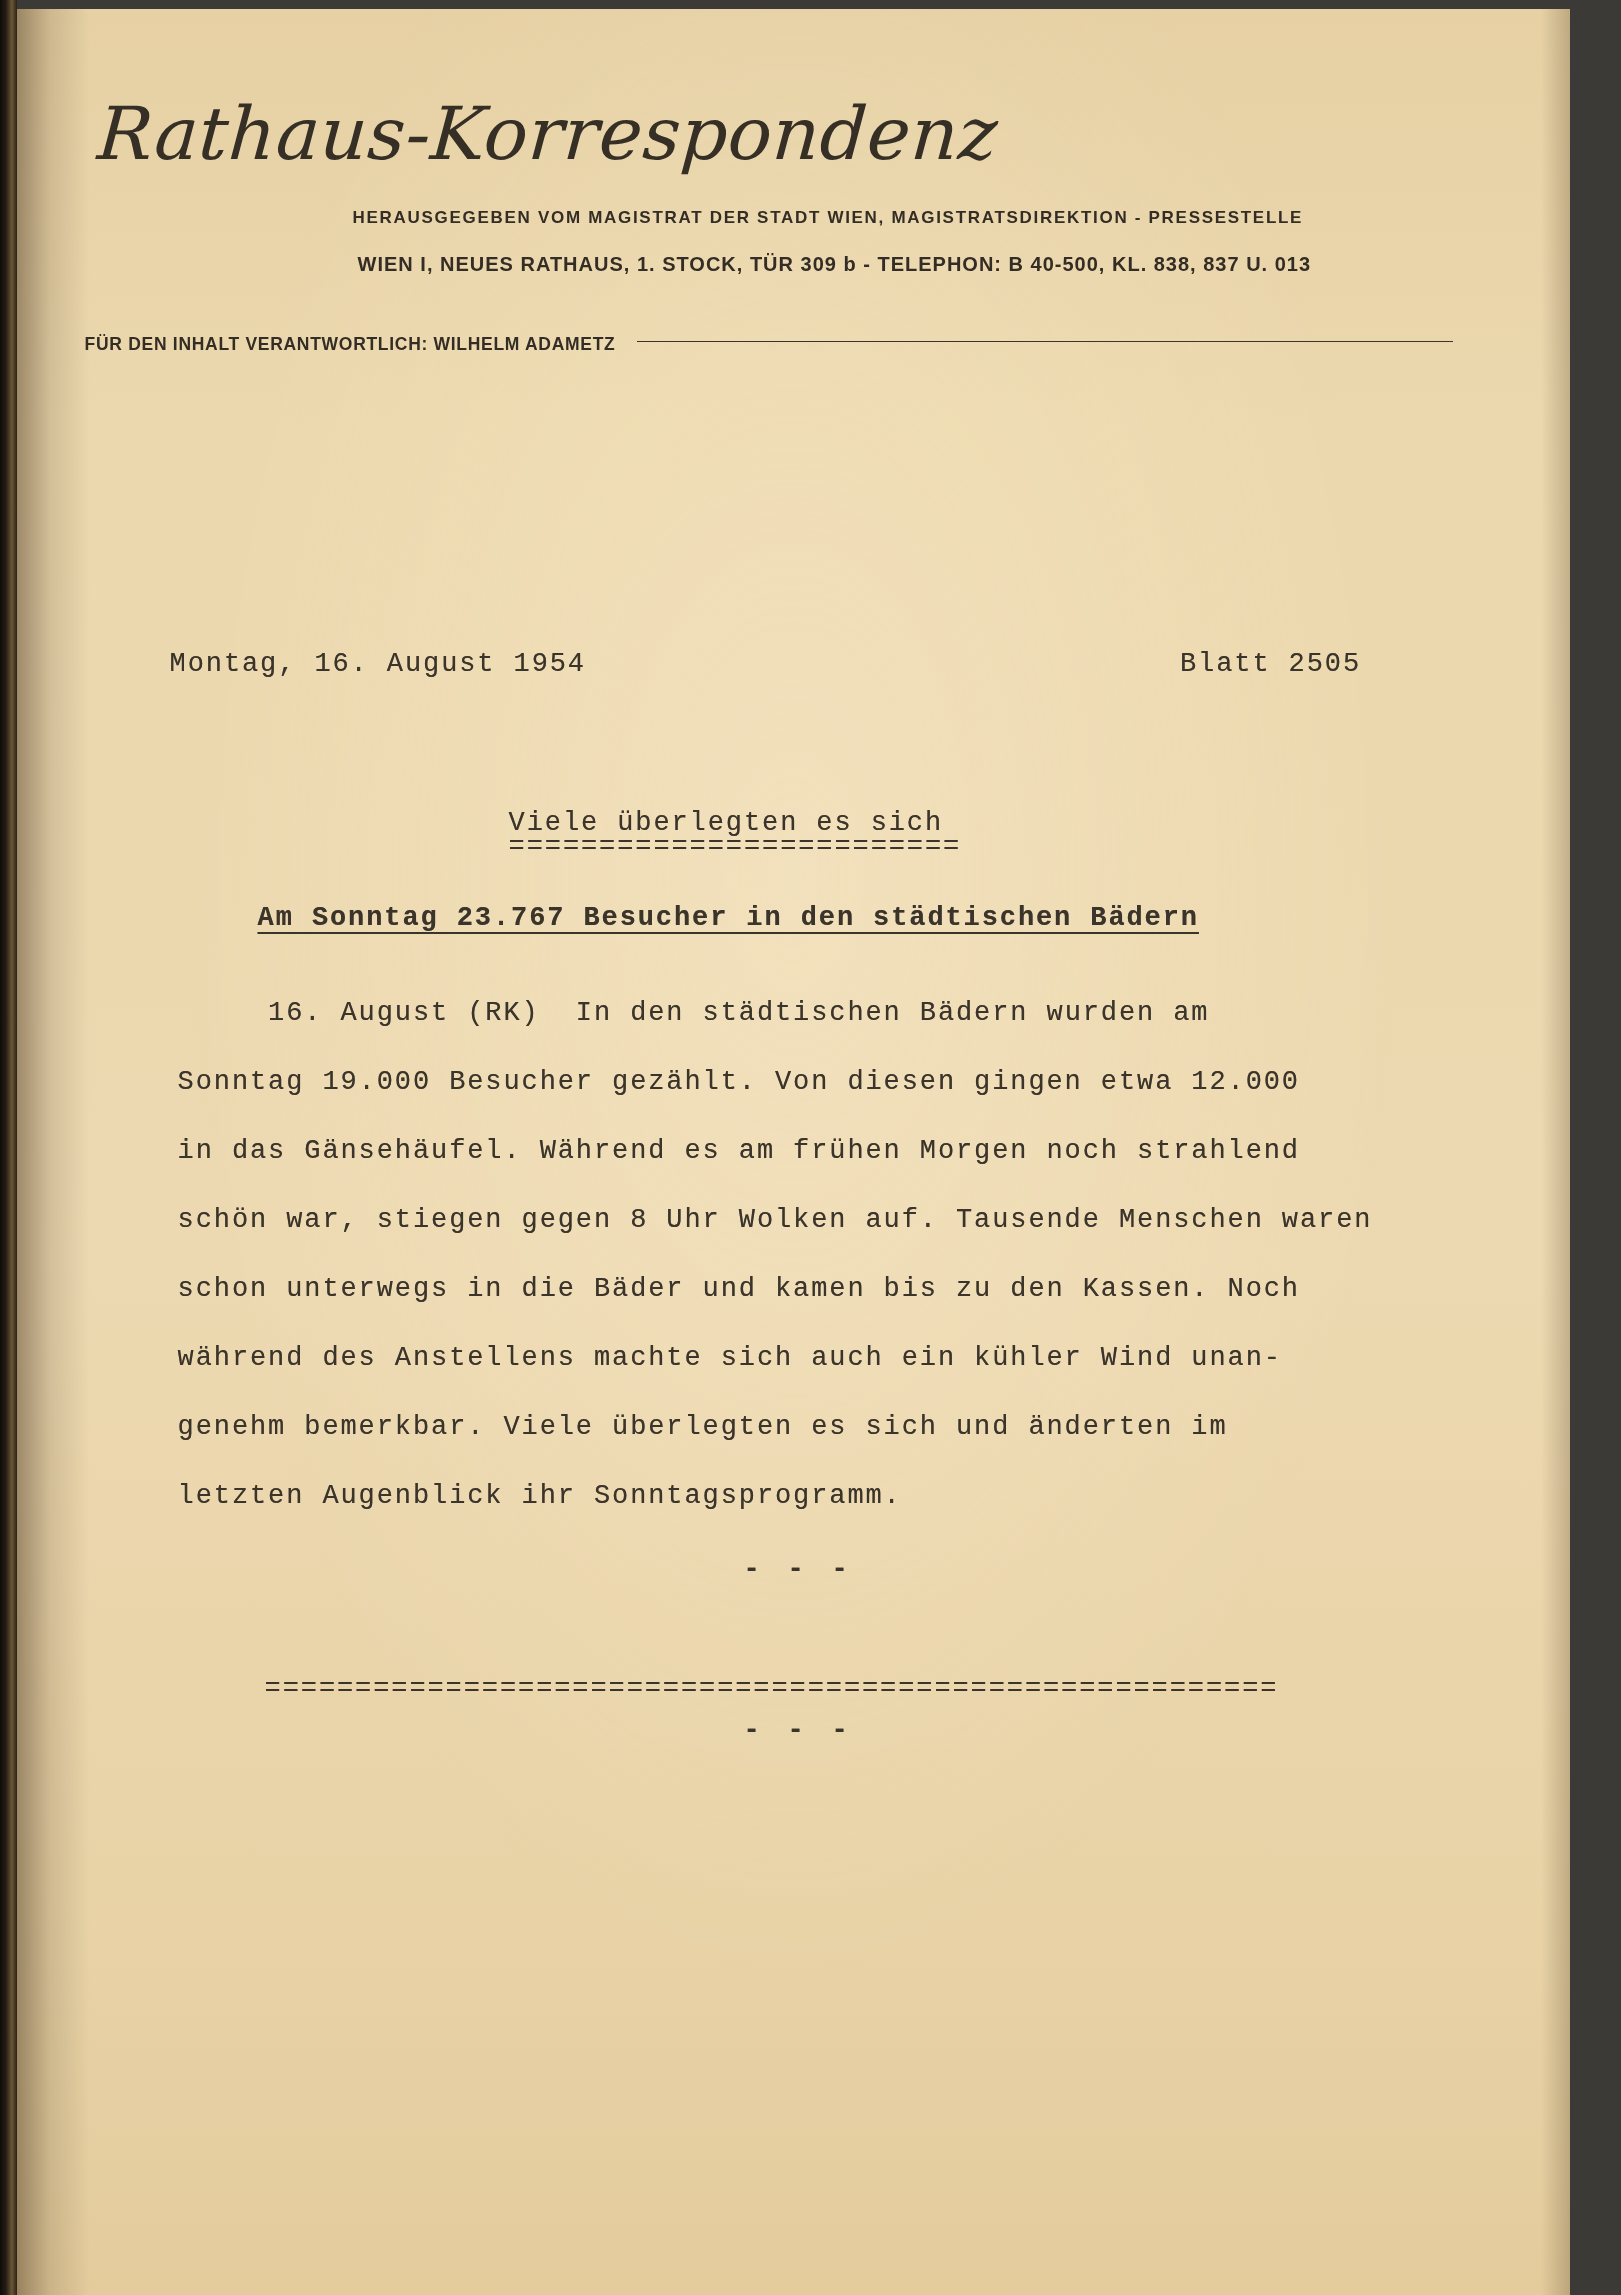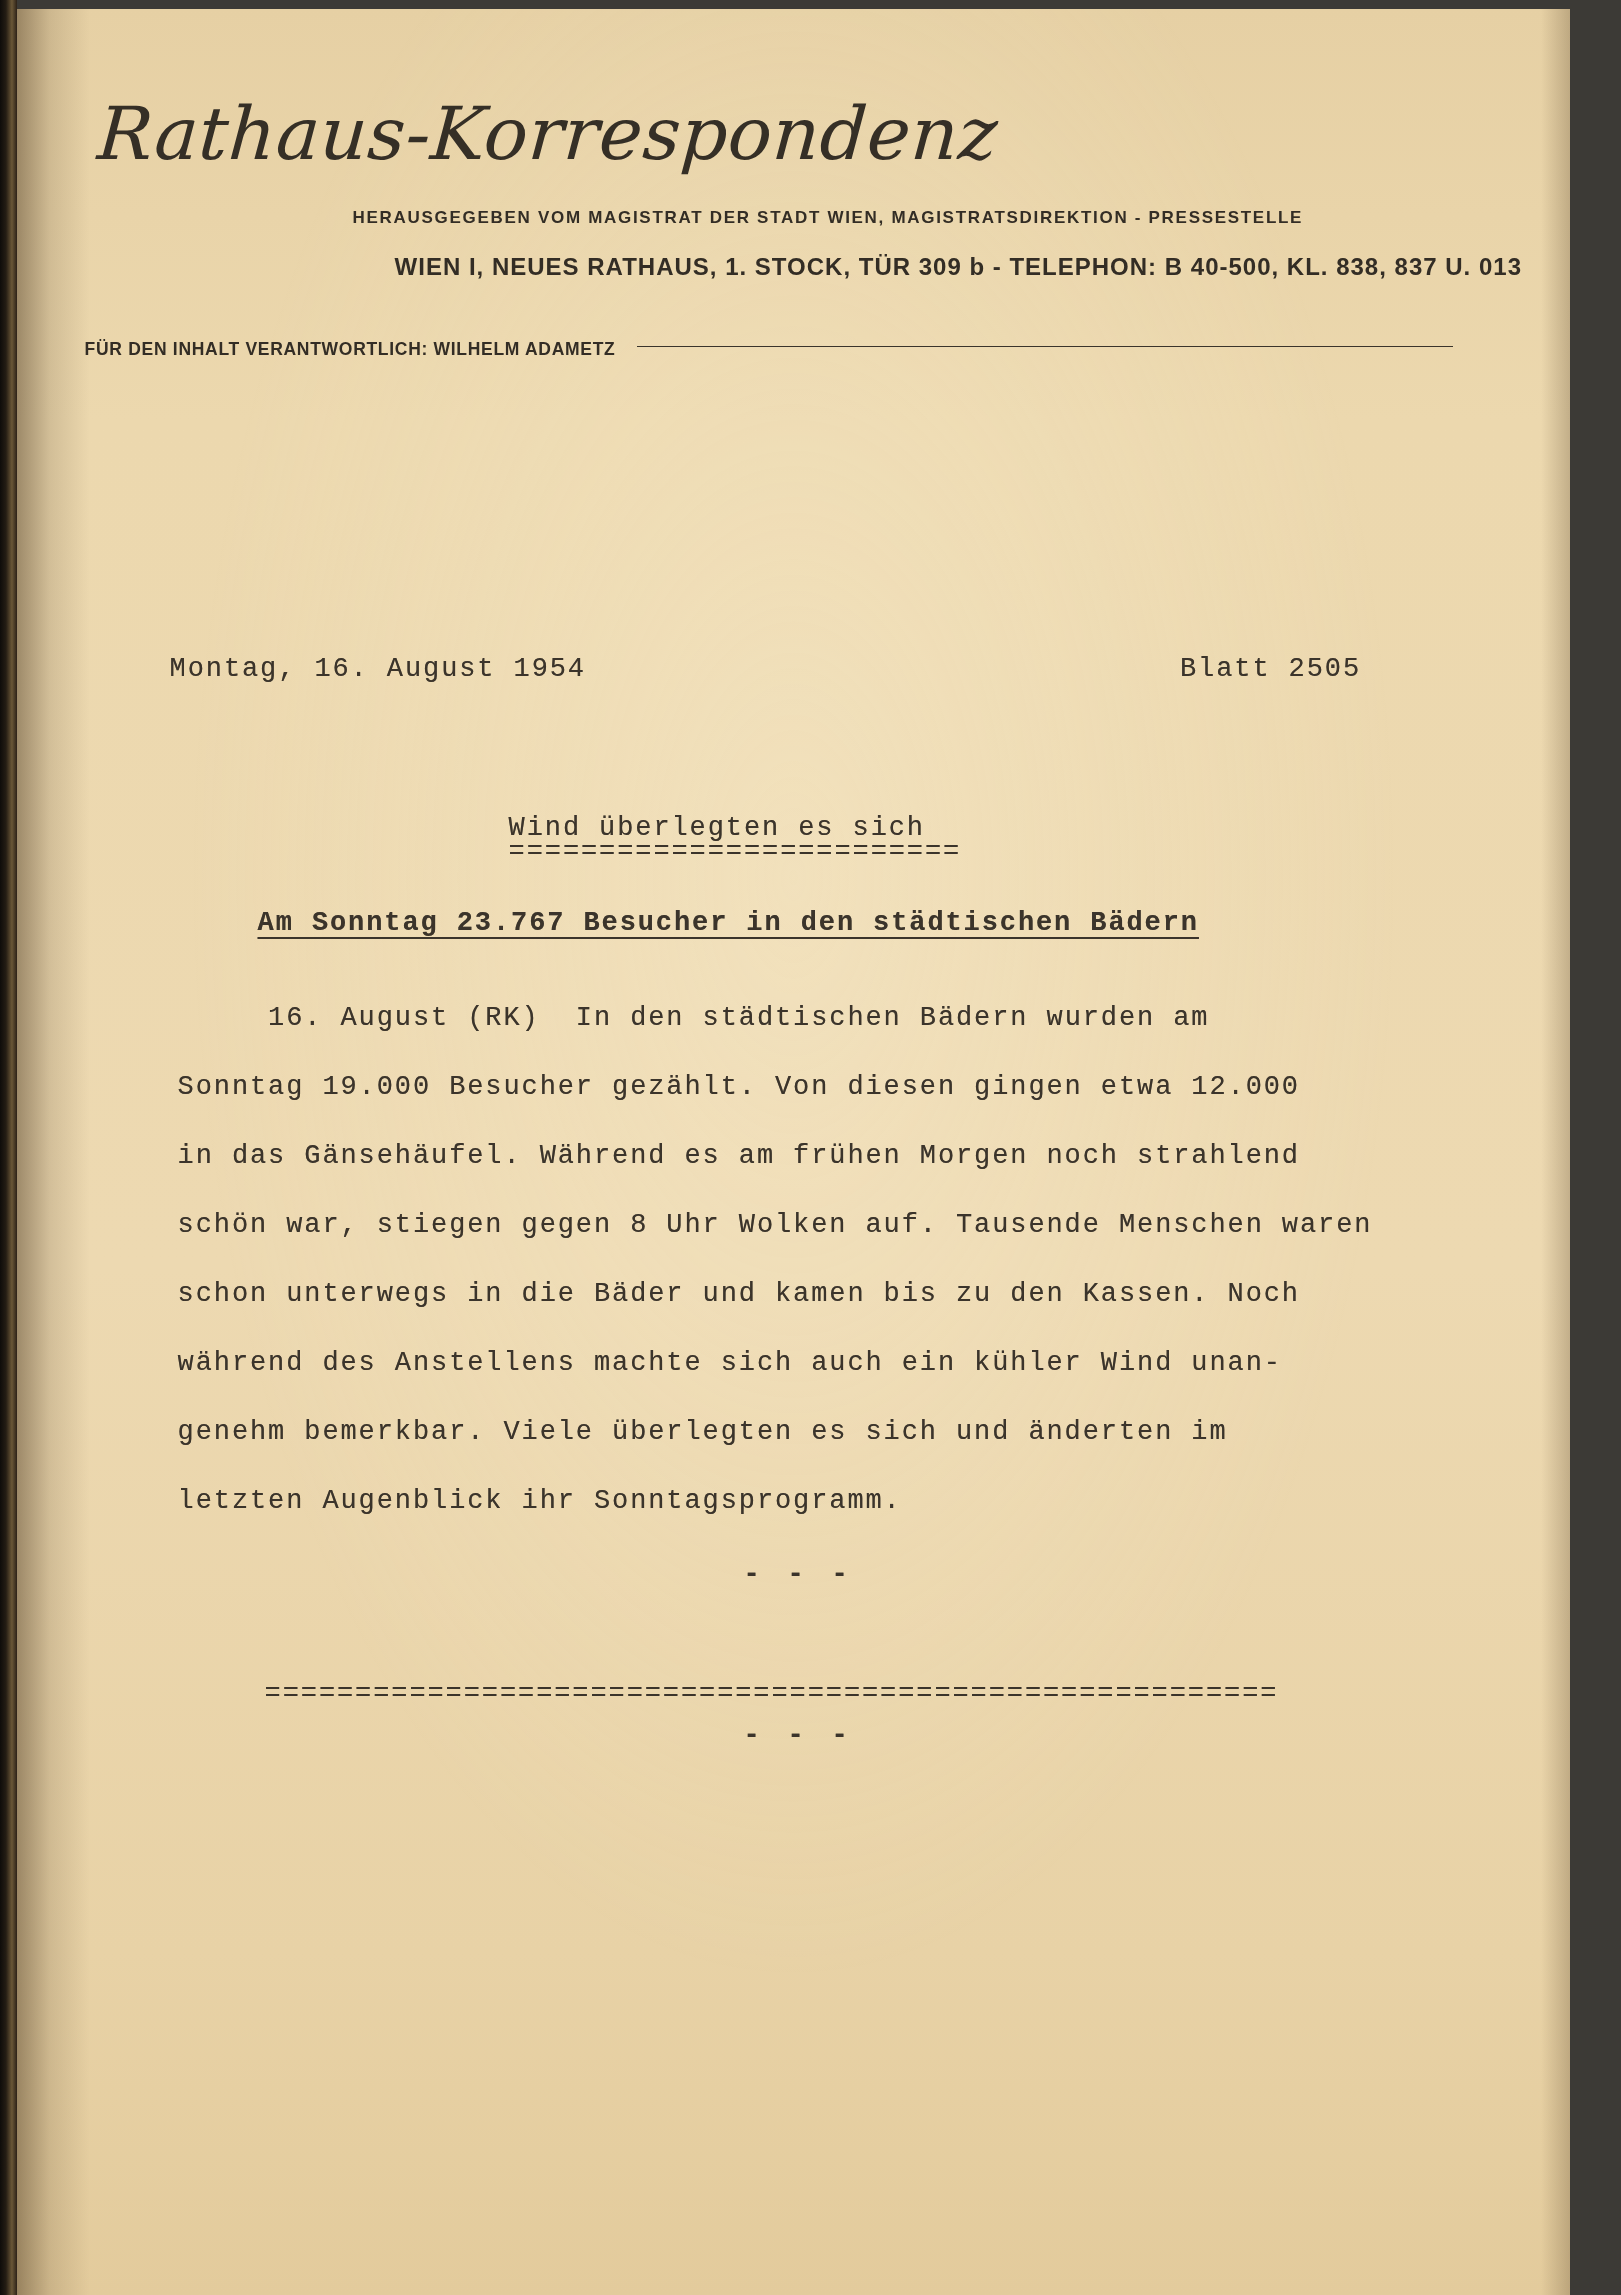--- a/index.html
+++ b/index.html
@@ -69,25 +69,24 @@
   .masthead-publisher {
     margin: 32px 0 0 336px;
     font-size: 17px;
     font-weight: 700;
     letter-spacing: 1.7px;
     color: #332d25;
   }
 
   .masthead-address {
     margin: 25px 11px 0 341px;
-    font-size: 24px;
+    font-size: 20px;
     font-weight: 700;
     letter-spacing: 1px;
     color: #332d25;
-    text-align: center;
   }
 
   .masthead-responsible-row {
     display: flex;
     align-items: center;
     margin: 58px 117px 0 68px;
     font-size: 17.5px;
     font-weight: 700;
     letter-spacing: 0.7px;
     color: #332d25;
@@ -195,21 +194,21 @@
     <span>FÜR DEN INHALT VERANTWORTLICH: WILHELM ADAMETZ</span>
     <span class="masthead-rule"></span>
   </div>
 
   <div class="meta-row tw">
     <span class="meta-date">Montag, 16. August 1954</span>
     <span class="meta-sheet">Blatt 2505</span>
   </div>
 
   <div class="kicker-block">
-    <div class="kicker tw">Wind überlegten es sich</div>
+    <div class="kicker tw">Viele überlegten es sich</div>
     <div class="kicker-rule tw">=========================</div>
   </div>
 
   <div>
     <div class="headline-1 tw">Am Sonntag 23.767 Besucher in den städtischen Bädern</div>
   </div>
 
   <div class="body-text tw">     16. August (RK)  In den städtischen Bädern wurden am
 Sonntag 19.000 Besucher gezählt. Von diesen gingen etwa 12.000
 in das Gänsehäufel. Während es am frühen Morgen noch strahlend

